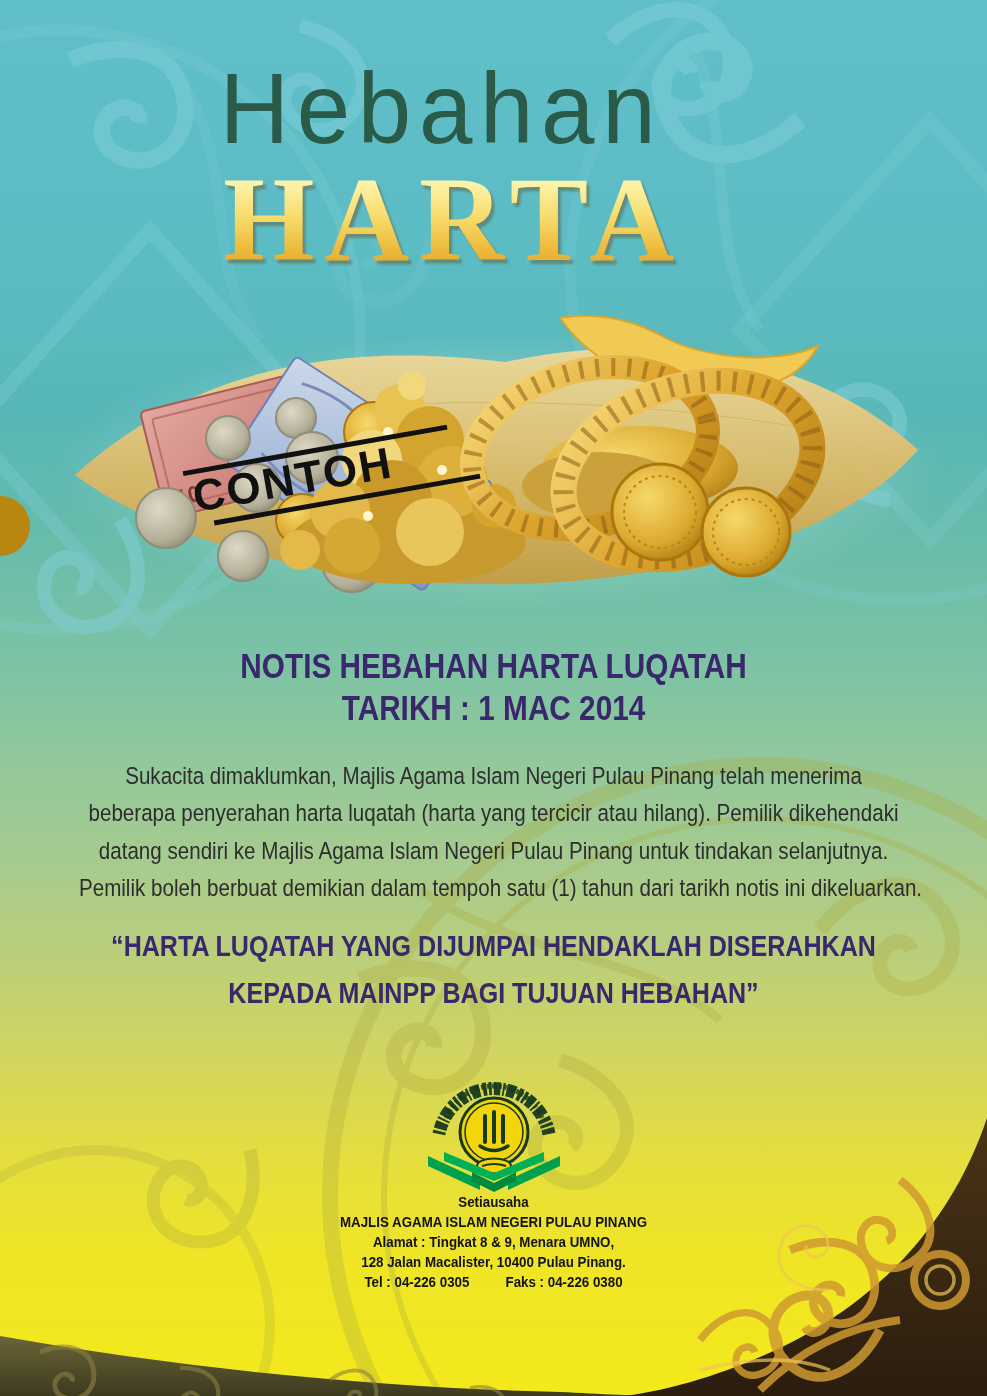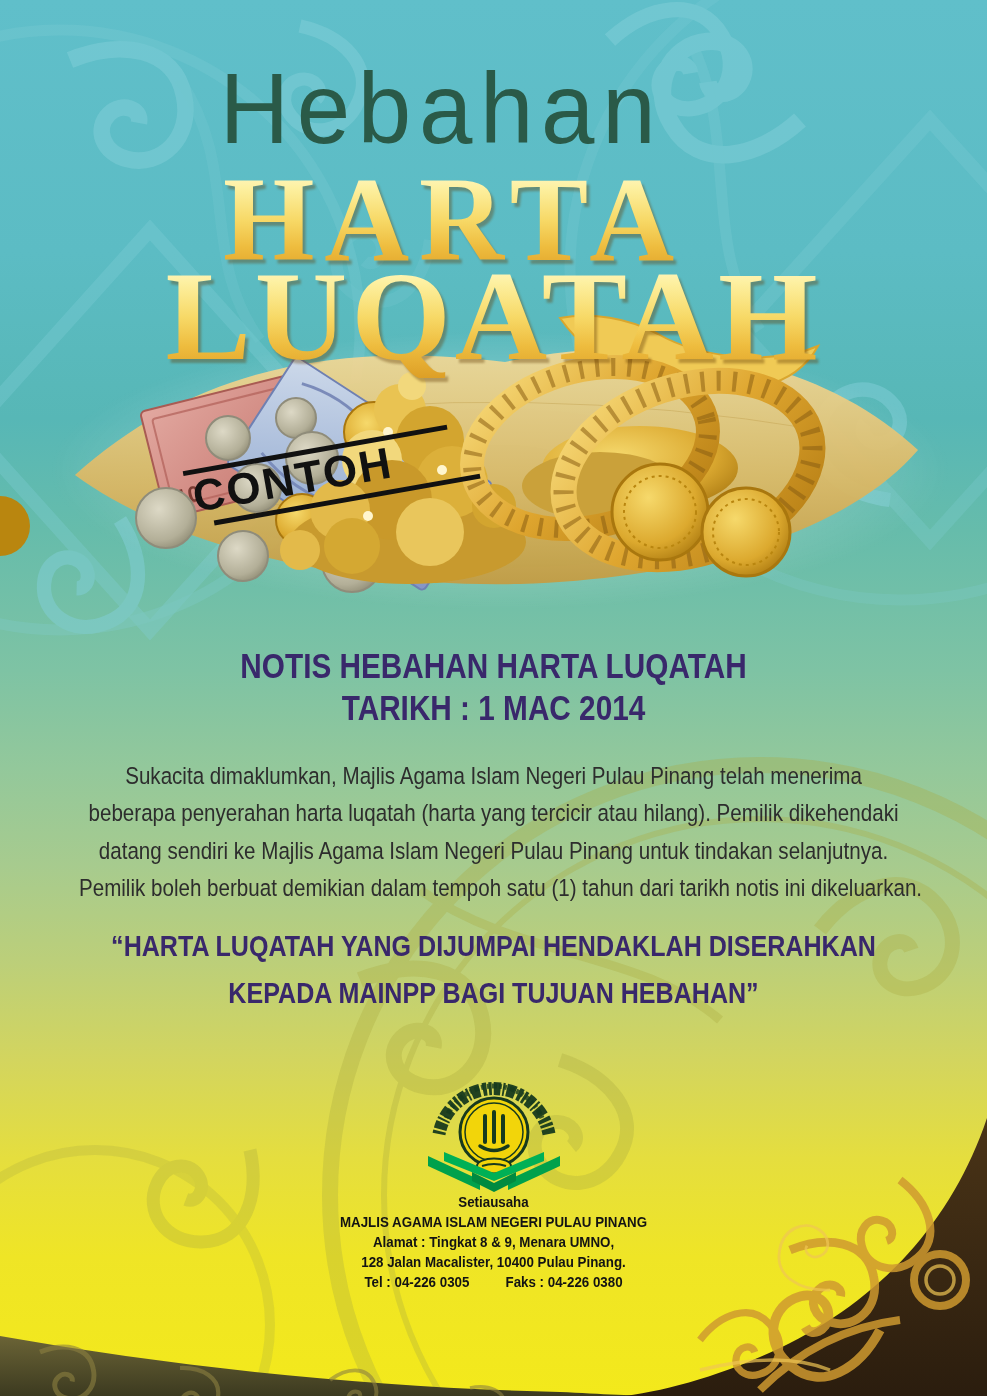--- a/index.html
+++ b/index.html
@@ -224,21 +224,20 @@
 
     <g transform="translate(196,212) rotate(-10)">
       <line x1="-6" y1="-40" x2="262" y2="-40" stroke="#111" stroke-width="5"></line>
       <text x="0" y="0" font-size="44" font-weight="bold" letter-spacing="2" fill="#111">CONTOH</text>
       <line x1="16" y1="14" x2="286" y2="14" stroke="#111" stroke-width="5"></line>
     </g>
   </svg>
 
   <div class="txt script-title">Hebahan</div>
   <div class="txt gold-text title-1">HARTA</div>
-  <div class="txt gold-text title-2">LUQATAH</div>
 
   <div class="txt notice-head">
     <div>NOTIS HEBAHAN HARTA LUQATAH</div>
     <div>TARIKH : 1 MAC 2014</div>
   </div>
 
   <div class="txt body-par">
     <div>Sukacita dimaklumkan, Majlis Agama Islam Negeri Pulau Pinang telah menerima</div>
     <div>beberapa penyerahan harta luqatah (harta yang tercicir atau hilang). Pemilik dikehendaki</div>
     <div>datang sendiri ke Majlis Agama Islam Negeri Pulau Pinang untuk tindakan selanjutnya.</div>

